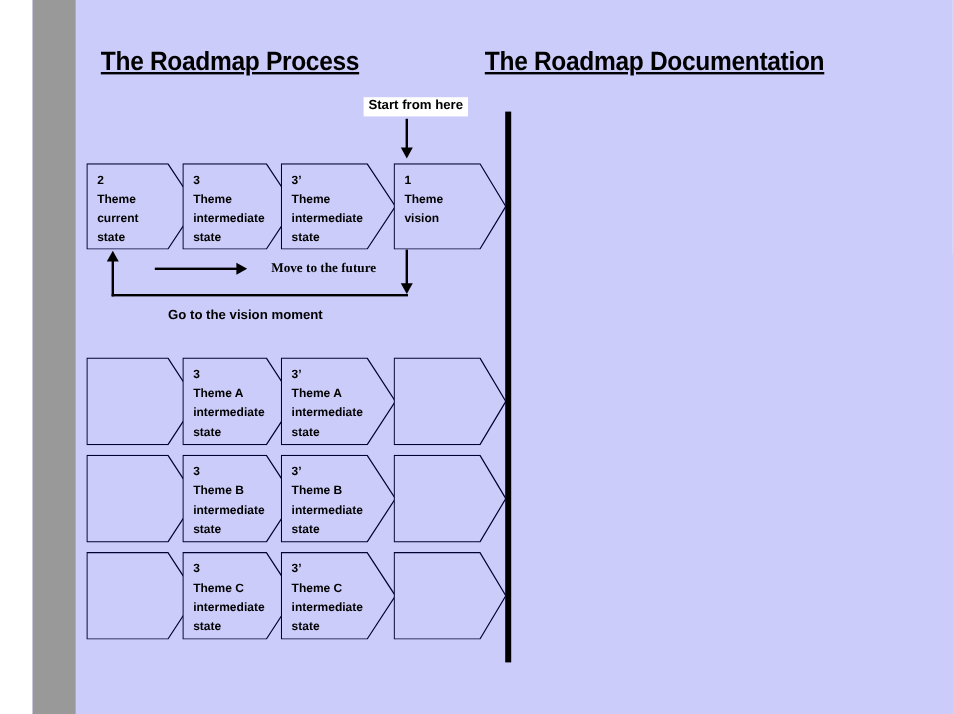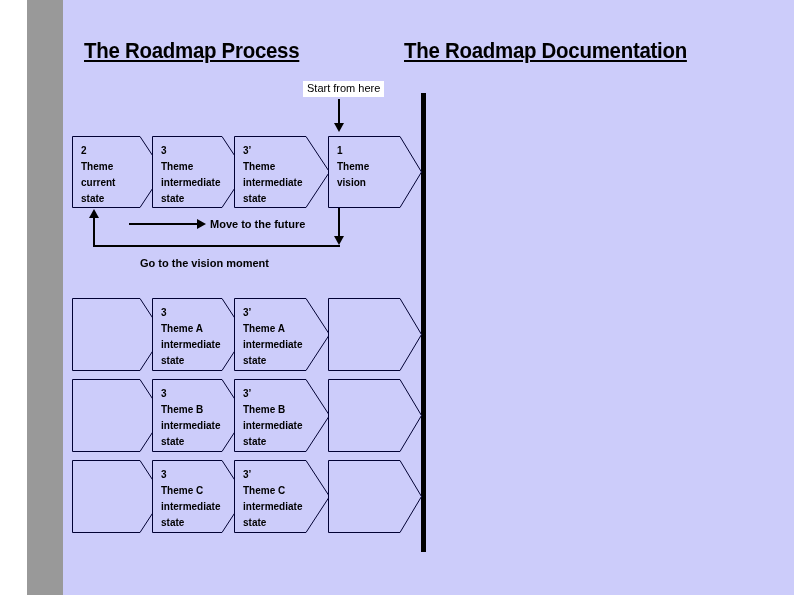--- a/index.html
+++ b/index.html
@@ -50,21 +50,21 @@
   }
 
   
   .callout {
     position: absolute;
     left: 276px;
     top: 81px;
     background: #ffffff;
     color: #000000;
     font-size: 11px;
-    font-weight: normal;
+    font-weight: bold;
     padding: 1px 4px 2px 4px;
     white-space: nowrap;
     line-height: 13px;
   }
 
   
   .chevron {
     position: absolute;
     box-sizing: border-box;
   }
@@ -167,21 +167,21 @@
   <div class="line-v" style="left:311px; top:208px; height:32px;"></div>
   <div class="arrowhead arrow-down" style="left:307px; top:236px;"></div>
 
   <div class="line-h" style="left:66px; top:245px; width:247px;"></div>
 
   <div class="line-v" style="left:66px; top:217px; height:30px;"></div>
   <div class="arrowhead arrow-up" style="left:62px; top:209px;"></div>
 
   <div class="line-h" style="left:102px; top:223px; width:70px;"></div>
   <div class="arrowhead arrow-right" style="left:170px; top:219px;"></div>
-  <div class="caption" style="left:183px; top:218px;">Move to the future</div>
+  <div class="caption" style="left:199px; top:218px;font-family:Liberation Serif, serif;">Move to the future</div>
 
   <div class="caption" style="left:113px; top:257px;">Go to the vision moment</div>
 
   <div id="doc-rows">
       <div class="chevron" style="left: 45px; top: 298px; width: 92px; height: 73px;">
         <svg width="92" height="73">
           <polygon points="0.5,0.5 68,0.5 91.5,36.5 68,72.5 0.5,72.5" fill="#ccccfa" stroke="#000033" stroke-width="1"></polygon>
         </svg>
         <div class="ctext"></div>
       </div>

